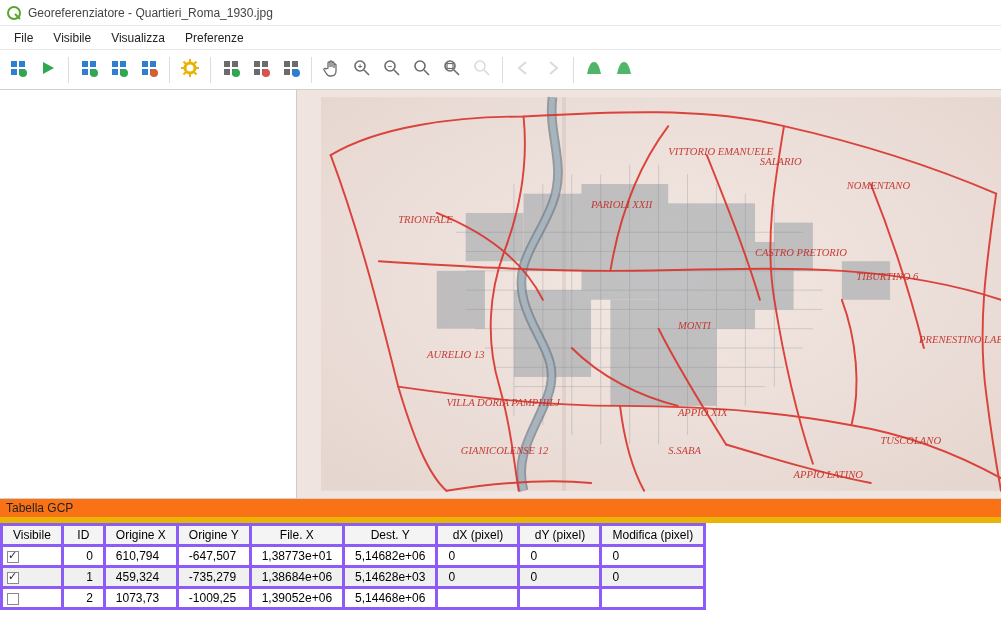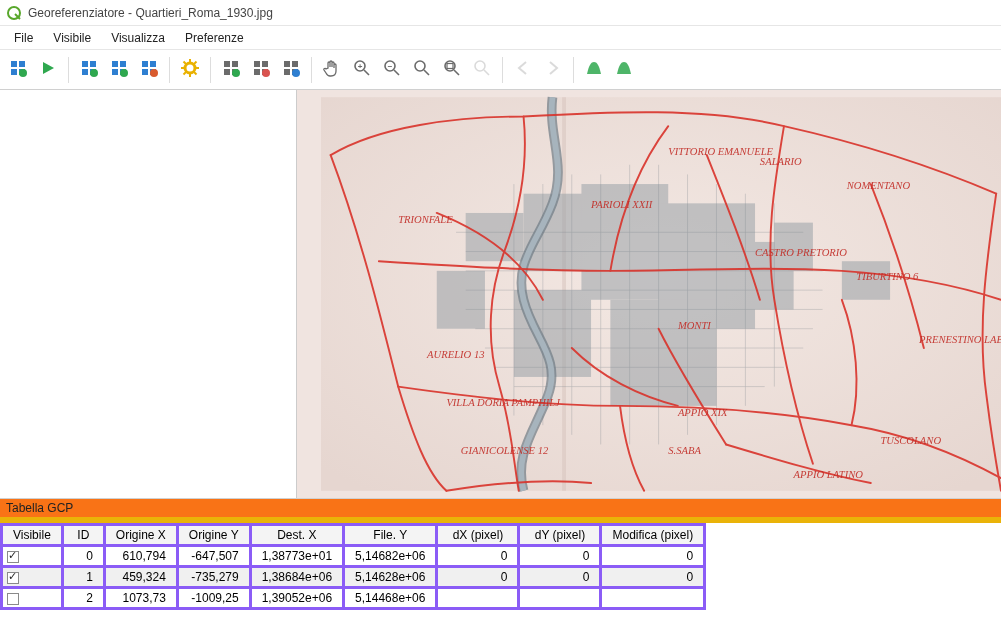--- a/index.html
+++ b/index.html
@@ -18,21 +18,21 @@
   
   .canvas-wrap { position: relative; height: 408px; background: #fff; }
   .canvas { position: absolute; left: 296px; top: 0; width: 705px; height: 408px; overflow: hidden; background: #f0e4e0; border-left: 1px solid #ccc; padding-left: 24px; }
   .canvas svg { width: 100%; height: 100%; display: block; }
   
   .gcp-panel { border-top: 1px solid #d0d0d0; }
   .gcp-title { padding: 2px 6px; font-size: 12px; color: #222; background: #f97316; border-bottom: 6px solid #eab308; }
   table.gcp { border-collapse: collapse; table-layout: fixed; font-size: 12px; }
   table.gcp th, table.gcp td { border: 3px solid #8b5cf6; padding: 2px 10px; height: 18px; white-space: nowrap; overflow: hidden; }
   table.gcp th { background: #f4f4f4; font-weight: normal; text-align: center; }
-  table.gcp td { text-align: right; }
+  table.gcp td { }
   table.gcp td.vis { text-align: left; padding-left: 4px; }
   table.gcp td.id  { text-align: right; }
   table.gcp tr.alt td { background: #f0f0f0; }
   .chk { display: inline-block; width: 12px; height: 12px; border: 1px solid #8a8a8a; background: #fff; position: relative; vertical-align: middle; }
   .chk.checked::after { content: "✓"; position: absolute; top: -3px; left: 0; font-size: 11px; color: #222; }
   
   col.c-vis { width: 50px; }
   col.c-id  { width: 42px; }
   col.c-ox  { width: 72px; }
   col.c-oy  { width: 72px; }
@@ -305,22 +305,22 @@
         <col class="c-dxp">
         <col class="c-dyp">
         <col class="c-res">
     </colgroup>
     <thead>
         <tr id="gcp-head">
           <th>Visibile</th>
           <th>ID</th>
           <th>Origine X</th>
           <th>Origine Y</th>
-          <th>Dest. X</th>
-          <th>File. Y</th>
+          <th>File. X</th>
+          <th>Dest. Y</th>
           <th>dX (pixel)</th>
           <th>dY (pixel)</th>
           <th>Modifica (pixel)</th>
         </tr>
       </thead>
     <tbody id="gcp-body">
         <tr>
           <td class="vis"><span class="chk checked"></span></td>
           <td class="id">0</td>
           <td>610,794</td>
@@ -330,21 +330,21 @@
           <td>0</td>
           <td>0</td>
           <td>0</td>
         </tr>
         <tr class="alt">
           <td class="vis"><span class="chk checked"></span></td>
           <td class="id">1</td>
           <td>459,324</td>
           <td>-735,279</td>
           <td>1,38684e+06</td>
-          <td>5,14628e+06</td>
+          <td>5,14628e+03</td>
           <td>0</td>
           <td>0</td>
           <td>0</td>
         </tr>
         <tr>
           <td class="vis"><span class="chk"></span></td>
           <td class="id">2</td>
           <td>1073,73</td>
           <td>-1009,25</td>
           <td>1,39052e+06</td>

